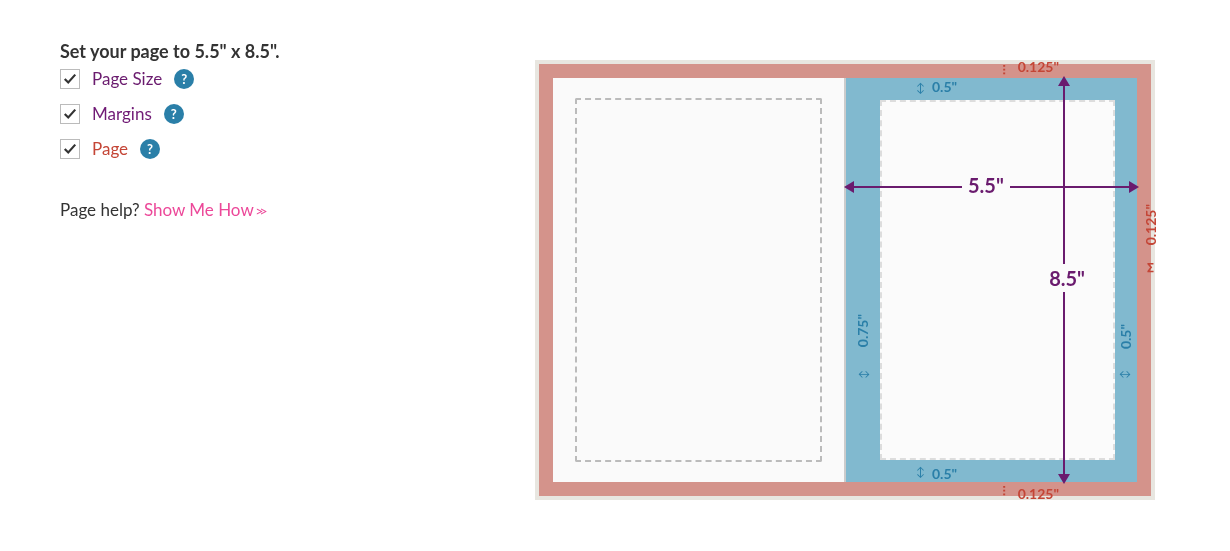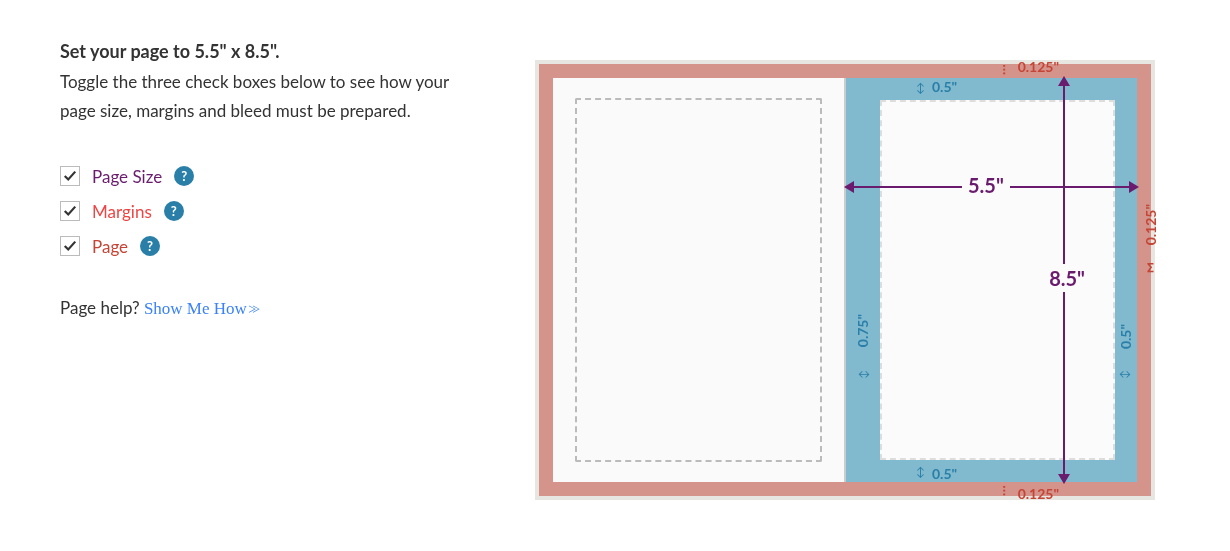--- a/index.html
+++ b/index.html
@@ -57,37 +57,37 @@
     border: 1px solid #bbb;
     background: #fff;
     display: inline-flex;
     align-items: center;
     justify-content: center;
     cursor: pointer;
   }
   .checkbox svg { width: 14px; height: 14px; }
   .check-label { font-size: 17px; }
   .label-pagesize { color: #6a1b6e; }
-  .label-margins  { color: #ef4444; }
+  .label-margins  { color: #701a75; }
   .label-bleed    { color: #c44536; }
   .help-icon {
     width: 20px;
     height: 20px;
     border-radius: 50%;
     background: #2a7fa8;
     color: #fff;
     display: inline-flex;
     align-items: center;
     justify-content: center;
     font-size: 13px;
     font-weight: 700;
     cursor: pointer;
   }
   .need-help { font-size: 17px; color: #333; margin-top: 30px; }
-  .show-me-link { color: #3b82f6; cursor: pointer; font-family: Liberation Serif, serif; }
+  .show-me-link { color: #ec4899; cursor: pointer; }
   .show-me-link .arrows { letter-spacing: -4px; font-size: 14px; margin-left: 2px; }
 
   
   .right-panel {
     flex: 1;
     display: flex;
     align-items: flex-start;
     justify-content: center;
     padding-top: 20px;
   }
@@ -178,21 +178,20 @@
     letter-spacing: -1px;
   }
 </style>
 </head>
 <body>
 
 <div class="container">
   <div class="left-panel">
 
     <div class="instruction-bold">Set your page to 5.5" x 8.5".</div>
-    <div class="instruction-text">Toggle the three check boxes below to see how your page size, margins and bleed must be prepared.</div>
 
     <div class="checkbox-list">
 
       <div class="checkbox-row">
         <span class="checkbox">
           <svg viewBox="0 0 16 16">
               <path d="M2 8 L6 12 L14 3" stroke="#333" stroke-width="2.5" fill="none"></path>
             </svg>
         </span>
         <span class="check-label label-pagesize">Page Size</span>

